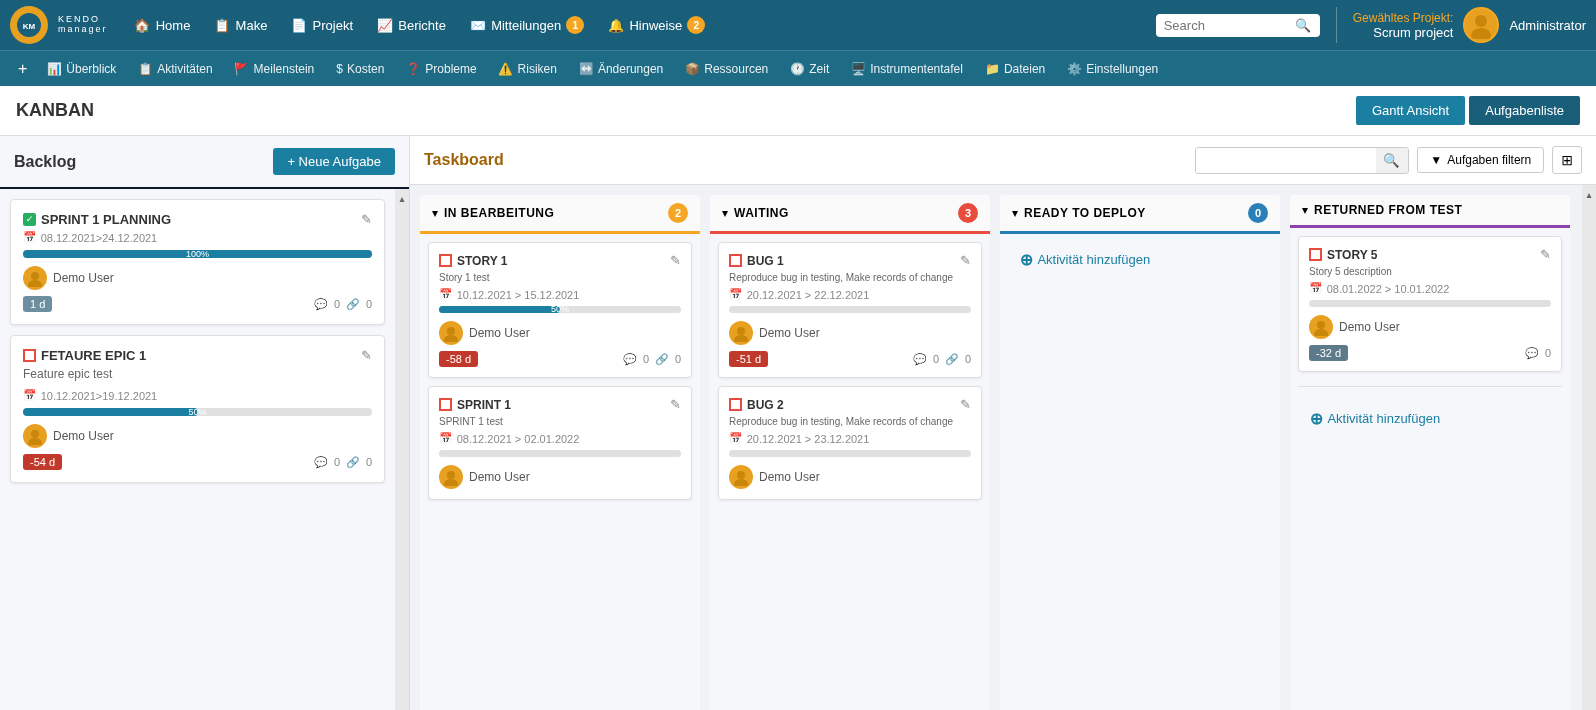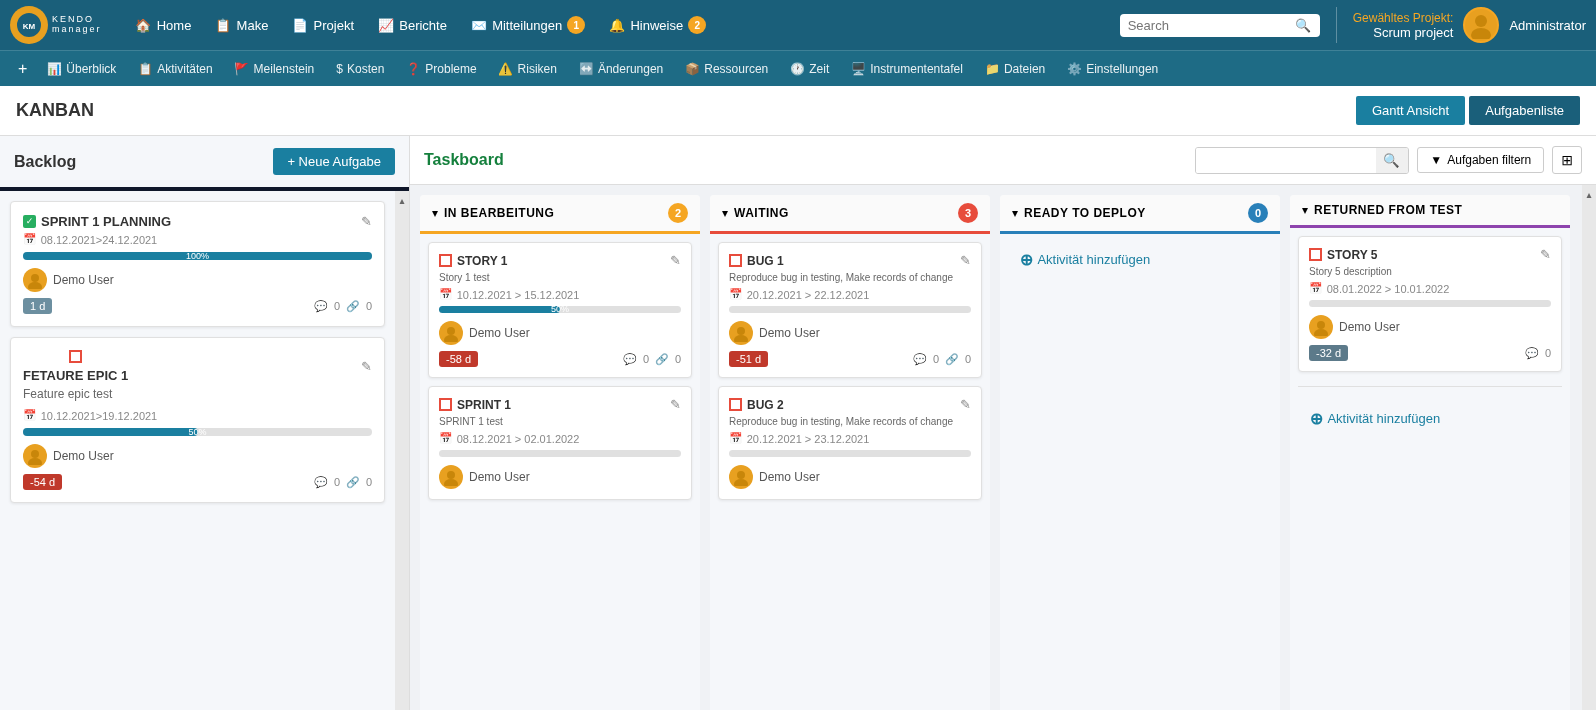--- a/index.html
+++ b/index.html
@@ -9,39 +9,39 @@
     .top-nav {
       background: #1a5f7a;
       height: 50px;
       display: flex;
       align-items: center;
       padding: 0 10px;
       gap: 4px;
       position: relative;
     }
     .logo {
-      display: flex; align-items: center; gap: 4px; margin-right: 20px; justify-content: space-between;
+      display: flex; align-items: center; gap: 10px; margin-right: 13px; justify-content: space-between;
     }
     .logo-icon {
       width: 38px; height: 38px; background: #e8a020; border-radius: 50%; display: flex; align-items: center; justify-content: center; font-size: 10px; color: white; font-weight: bold;
     }
     .logo-text { color: white; font-size: 15px; font-weight: bold; line-height: 1.1; }
     .logo-text span { display: block; font-size: 9px; font-weight: normal; letter-spacing: 2px; }
     .nav-item {
       color: white; font-size: 13px; padding: 6px 10px; cursor: pointer; display: flex; align-items: center; gap: 5px; white-space: nowrap;
       text-decoration: none;
     }
     .nav-badge {
       background: #f5a623; color: white; border-radius: 50%; width: 18px; height: 18px; display: flex; align-items: center; justify-content: center; font-size: 10px; font-weight: bold;
     }
     .nav-right {
       margin-left: auto; display: flex; align-items: center; gap: 10px;
     }
     .search-box {
-      background: white; border-radius: 4px; display: flex; align-items: center; padding: 4px 8px; width: 200px;
+      background: white; border-radius: 4px; display: flex; align-items: center; padding: 4px 8px; width: 164px;
     }
     .search-box input {
       border: none; outline: none; font-size: 13px; width: 100%; background: transparent;
     }
     .project-label { color: #f5a623; font-size: 12px; text-align: right; }
     .project-label div:last-child { color: white; font-size: 13px; }
     .user-avatar {
       width: 36px; height: 36px; border-radius: 50%; background: #e8a020; display: flex; align-items: center; justify-content: center; font-size: 12px; color: white; border: 2px solid #f5a623;
     }
     .admin-label { color: white; font-size: 13px; }
@@ -90,21 +90,21 @@
       display: flex;
       flex-direction: column;
       overflow: hidden;
     }
     .backlog-header {
       padding: 12px 14px;
       display: flex;
       align-items: center;
       justify-content: space-between;
       background: #f5f7fa;
-      border-bottom: 4px solid #0f172a;
+      border-bottom: 2px solid #0f172a;
     }
     .backlog-title { font-size: 16px; font-weight: bold; color: #333; }
     .btn-neue-aufgabe {
       background: #1a7fa0; color: white; border: none; padding: 6px 14px; font-size: 13px; cursor: pointer; border-radius: 3px;
     }
     .backlog-scroll {
       overflow-y: auto; flex: 1; padding: 10px;
     }
 
     
@@ -127,21 +127,21 @@
     .comment-row { display: flex; align-items: center; gap: 6px; font-size: 11px; color: #888; }
 
     
     .taskboard-panel {
       flex: 1; overflow: hidden; display: flex; flex-direction: column;
     }
     .taskboard-header {
       padding: 10px 14px; background: white; border-bottom: 1px solid #ddd;
       display: flex; align-items: center; justify-content: space-between;
     }
-    .taskboard-title { font-size: 16px; font-weight: bold; color: #15803d; }
+    .taskboard-title { font-size: 16px; font-weight: bold; color: #a16207; }
     .taskboard-search { display: flex; align-items: center; border: 1px solid #ccc; border-radius: 3px; overflow: hidden; }
     .taskboard-search input { border: none; outline: none; padding: 5px 10px; font-size: 13px; width: 180px; }
     .taskboard-search-btn { background: #f0f0f0; border: none; padding: 5px 8px; cursor: pointer; }
     .filter-btn { background: white; border: 1px solid #ccc; padding: 5px 12px; cursor: pointer; font-size: 12px; border-radius: 3px; display: flex; align-items: center; gap: 5px; }
     .grid-btn { background: white; border: 1px solid #ccc; padding: 5px 8px; cursor: pointer; font-size: 14px; border-radius: 3px; }
 
     .taskboard-columns {
       display: flex; flex: 1; overflow-x: auto; overflow-y: hidden; padding: 10px;
       gap: 10px;
     }
@@ -364,21 +364,21 @@
               <span>💬</span>
               <span>0</span>
               <span>🔗</span>
               <span>0</span>
             </div>
           </div>
         </div>
 
         <div class="backlog-card">
           <div class="card-header-row">
-            <div style="display:flex; align-items:center; gap:5px;flex-direction:column;">
+            <div style="display:flex; align-items:center; gap:5px;">
               <span class="icon-square-red"></span>
               <span class="card-title">FETAURE EPIC 1</span>
             </div>
             <span style="cursor:pointer; color:#888;">✎</span>
           </div>
           <div class="card-desc">Feature epic test</div>
           <div class="card-dates">
             <span>📅</span>
             <span>10.12.2021&gt;19.12.2021</span>
           </div>

